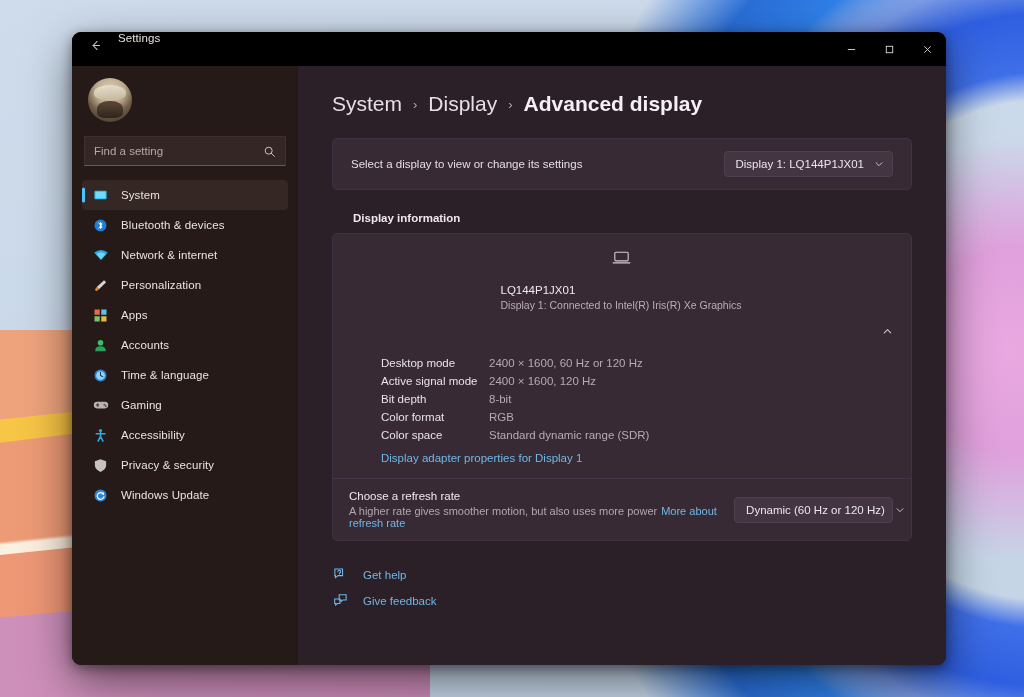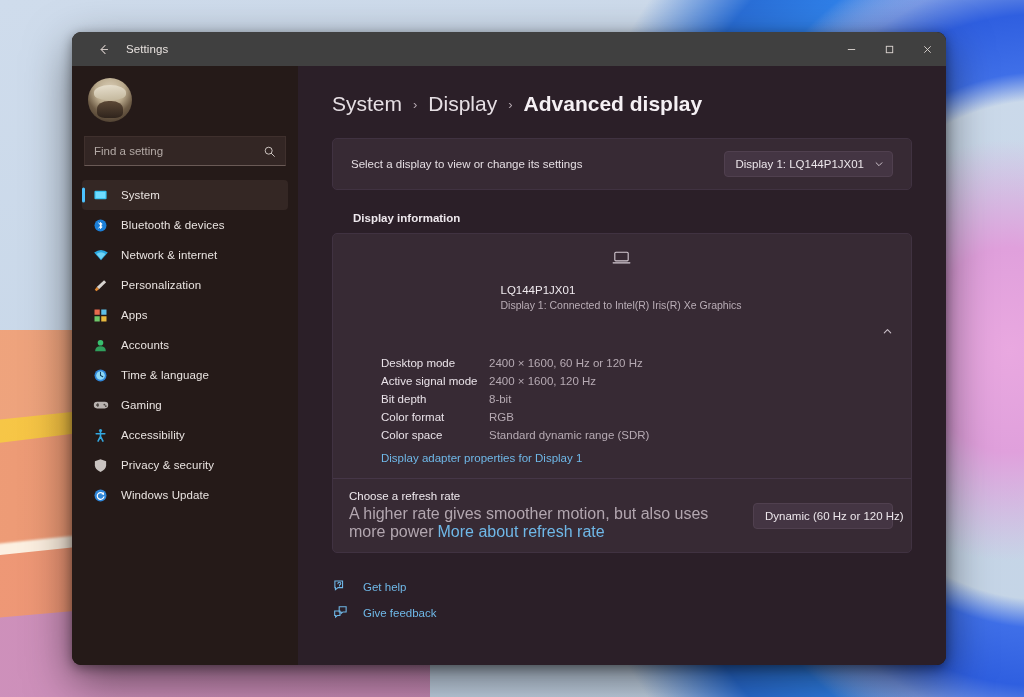--- a/index.html
+++ b/index.html
@@ -77,25 +77,24 @@
     box-shadow: 0 16px 46px rgba(0,0,0,0.52), 0 3px 12px rgba(0,0,0,0.4);
     display: flex;
     flex-direction: column;
   }
 
   
   .titlebar {
     height: 34px;
     flex: 0 0 34px;
     display: flex;
-    align-items: center;
-    background: #404040;
+    align-items: flex-start;
+    background: #000000;
     position: relative;
     z-index: 5;
-    padding-left: 8px;
   }
   .back-btn {
     width: 30px; height: 26px;
     margin-left: 8px;
     display: flex; align-items: center; justify-content: center;
     border-radius: 4px;
     color: #cfc6c2;
   }
   .tb-title {
     font-size: 11.5px;
@@ -357,21 +356,21 @@
 
   .refresh-row {
     display: flex;
     align-items: center;
     justify-content: space-between;
     padding: 11px 18px 11px 16px;
     gap: 14px;
   }
   .rr-title { font-size: 11.5px; color: #efe9ee; }
   .rr-sub {
-    font-size: 16px;
+    font-size: 11px;
     color: #b2a6af;
     margin-top: 3px;
   }
   .rr-link { color: #6fb8e8; margin-left: 4px; }
 
   .footer-links {
     margin-top: 26px;
     display: flex;
     flex-direction: column;
     gap: 11px;

